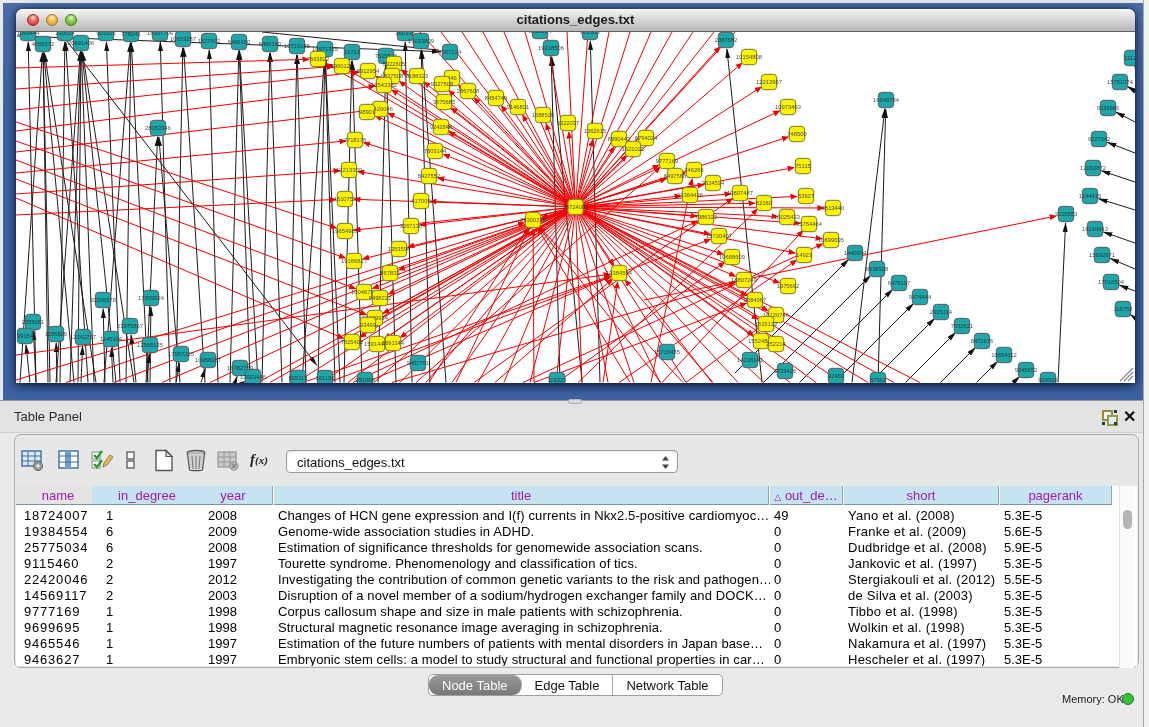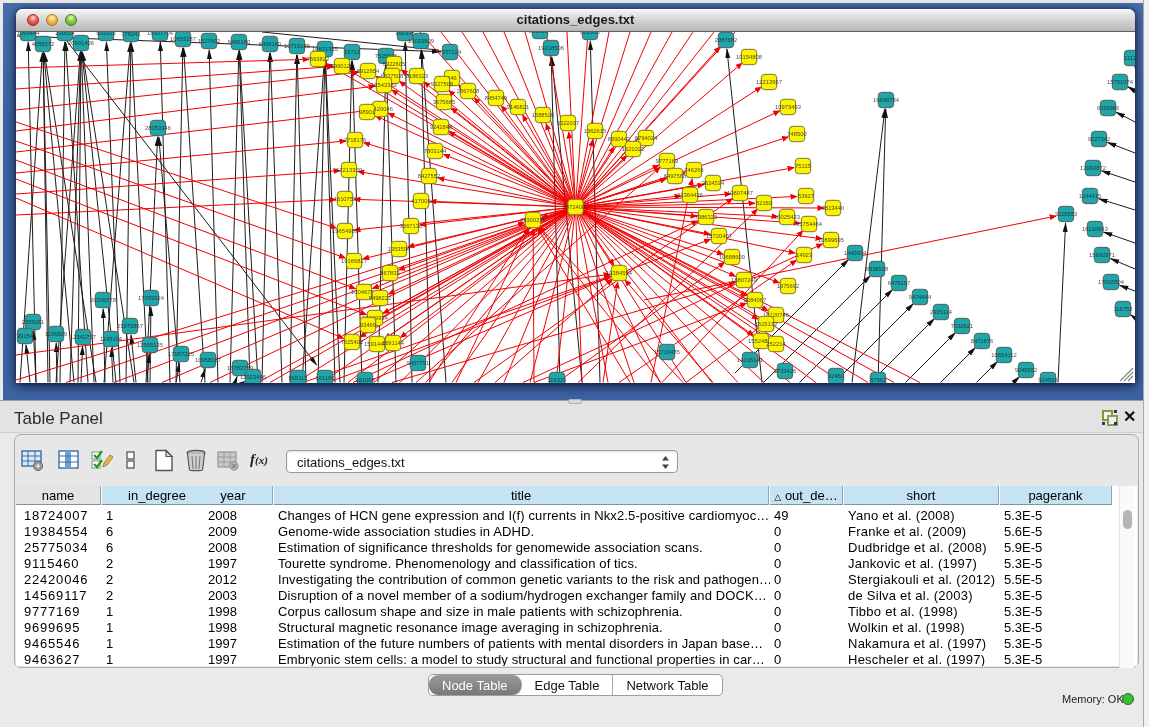--- a/index.html
+++ b/index.html
@@ -14,31 +14,31 @@
   border-bottom:1px solid #606060; box-shadow:inset 0 1px 0 #fff; }
 #titlebar .title { position:absolute; left:0; right:0; top:3px; text-align:center;
   font-size:13px; font-weight:bold; color:#1a1a1a; }
 .tl { position:absolute; top:5px; width:12px; height:12px; border-radius:50%; }
 #tl-r { left:11px; background:radial-gradient(circle at 50% 28%, #ffd9d4 0%, #ef7066 38%, #d63c2e 78%, #ad2419 100%); border:0.5px solid #9d2e26;}
 #tl-y { left:30px; background:radial-gradient(circle at 50% 28%, #fff3cf 0%, #f7c155 38%, #e3a12f 78%, #b57d1d 100%); border:0.5px solid #a5781f;}
 #tl-g { left:49px; background:radial-gradient(circle at 50% 28%, #e2f7c8 0%, #93d455 38%, #67b02c 78%, #4c8a1d 100%); border:0.5px solid #4c7d22;}
 #canvas { position:absolute; left:16px; top:32px; width:1119px; height:351px; background:#fff; }
 #tpbar { position:absolute; left:0; top:400px; width:1149px; height:33px; background:#e3e3e3;
   border-top:1px solid #9c9c9c; border-bottom:1px solid #d0d0d0;}
-#tpbar .t { position:absolute; left:14px; top:8px; font-size:17px; color:#2c2c2c; }
+#tpbar .t { position:absolute; left:14px; top:8px; font-size:13px; color:#2c2c2c; }
 #tp-x { position:absolute; left:1123px; top:6px; font-size:16px; font-weight:bold; color:#111; }
 #panelbody { position:absolute; left:0; top:433px; width:1149px; height:294px; background:#eaeaea; }
 #roundbox { position:absolute; left:14px; top:434px; width:1125px; height:234px;
   background:#e7e7e7; border:1px solid #acacac; border-radius:7px; }
 #dropdown { position:absolute; left:286px; top:450px; width:392px; height:23px; background:#fff;
   border:1px solid #9b9b9b; border-radius:4px; box-shadow:inset 0 1px 2px rgba(0,0,0,.12); }
 #dropdown .txt { position:absolute; left:10px; top:4px; font-size:13px; color:#111; }
 #tablewrap { position:absolute; left:16px; top:486px; width:1121px; height:180px; background:#fff; overflow:hidden; }
 table.tp { border-collapse:collapse; table-layout:fixed; width:1077px; font-size:13px; color:#000; position:absolute; left:0; top:21px; }
-.hdr { position:absolute; left:0; top:0; height:19px; background:#c5e3f2; border-right:1px solid #8fa6b0; border-bottom:1px solid #7f959e; font-size:13px; text-align:center; line-height:19px; color:#000000; }
+.hdr { position:absolute; left:0; top:0; height:19px; background:#c5e3f2; border-right:1px solid #8fa6b0; border-bottom:1px solid #7f959e; font-size:13px; text-align:center; line-height:19px; color:#a21caf; }
 table.tp td { height:16px; padding:0 0 0 4px; white-space:nowrap; overflow:hidden; }
 table.tp td:first-child { padding-left:8px; letter-spacing:.8px; }
 table.tp td:nth-child(4) { letter-spacing:.12px; }
 table.tp td:nth-child(6) { letter-spacing:.25px; }
 #scrollbar { position:absolute; left:1119px; top:486px; width:15px; height:182px; background:#fafafa; border-left:1px solid #e2e2e2;}
 #thumb { position:absolute; left:3px; top:24px; width:9px; height:19px; background:#b5b5b5; border-radius:5px; }
 #tabs { position:absolute; left:428px; top:674px; height:22px; display:flex;
   border:1px solid #9e9e9e; border-radius:5px; overflow:hidden; background:#fff; }
 #tabs div { padding:0 13px; font-size:13px; line-height:21px; color:#111; border-right:1px solid #aaa; }
 #tabs div:last-child { border-right:none; }
@@ -943,21 +943,21 @@
 
 <div id="dropdown">
     <div class="txt">citations_edges.txt</div>
 <svg width="9" height="13" style="position:absolute;left:374px;top:5px">
 <path d="M4.5 0 L8 4.5 L1 4.5 Z" fill="#444"></path>
       <path d="M4.5 13 L8 8.5 L1 8.5 Z" fill="#444"></path>
     </svg>
 </div>
 <div id="tablewrap">
 <div class="hdr" style="left:0;width:85px;background:#e4e4e4;border-right-color:#9a9a9a">name</div>
-<div class="hdr" style="left:86px;width:111px">in_degree</div>
+<div class="hdr" style="left:76px;width:111px">in_degree</div>
 <div class="hdr" style="left:178px;width:79px">year</div>
 <div class="hdr" style="left:258px;width:495px">title</div>
 <div class="hdr" style="left:754px;width:73px"><span style="font-size:9px">△</span> out_de…</div>
 <div class="hdr" style="left:828px;width:155px">short</div>
 <div class="hdr" style="left:984px;width:112px">pagerank</div>
 <table class="tp">
 <colgroup>
         <col style="width:86px">
         <col style="width:102px">
         <col style="width:70px">

